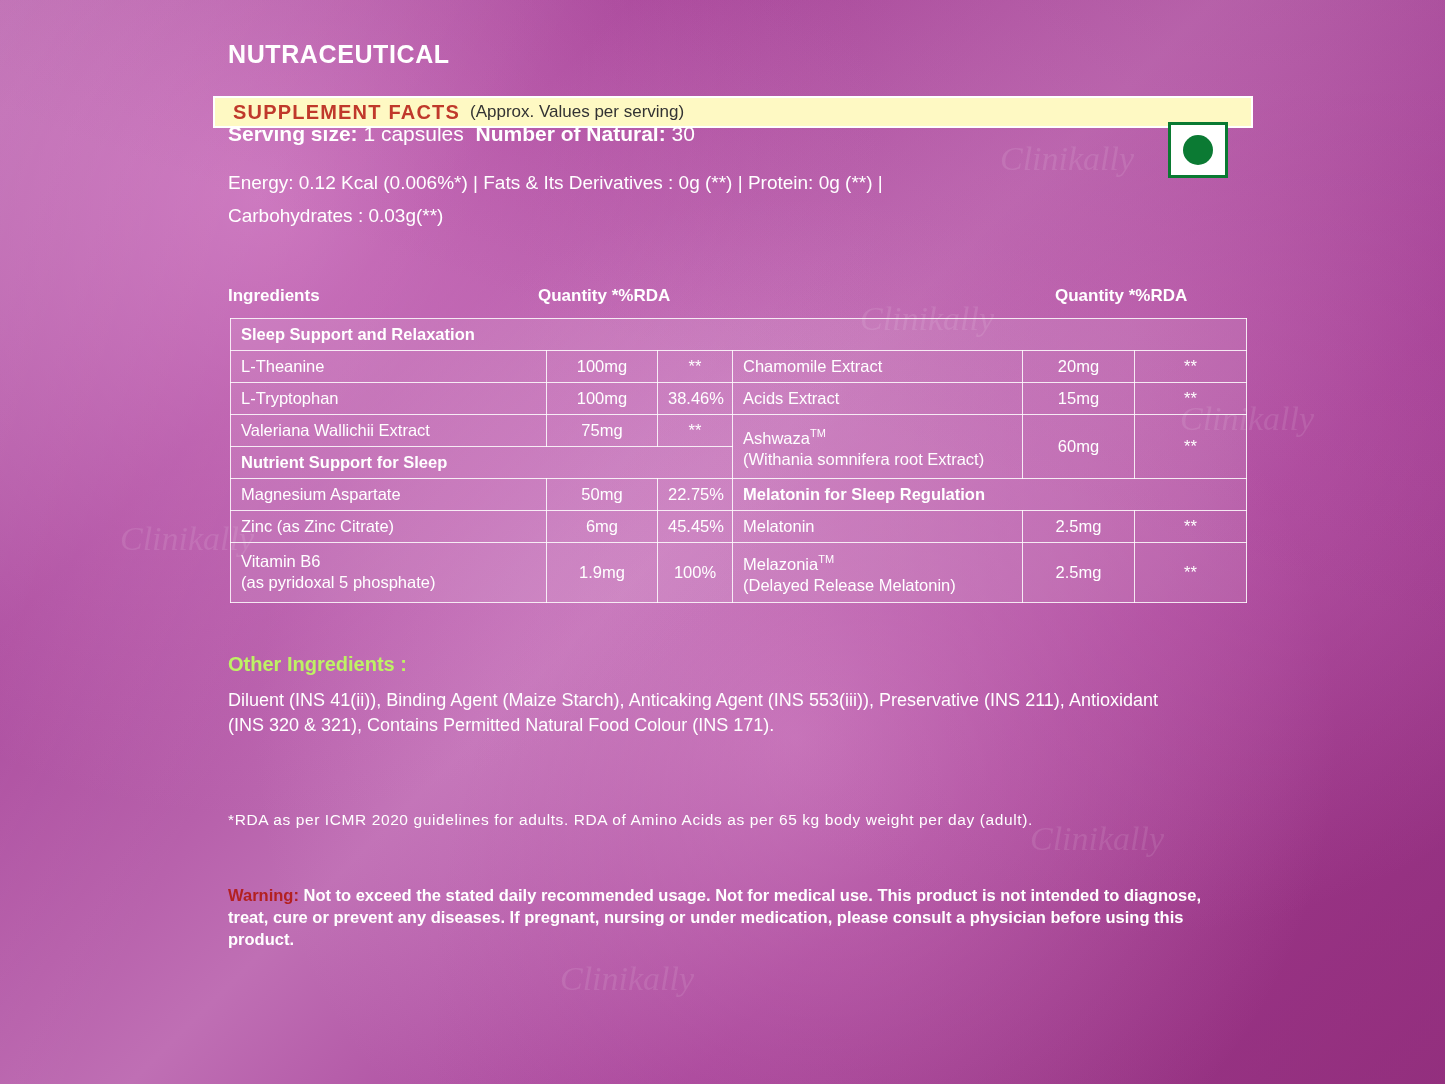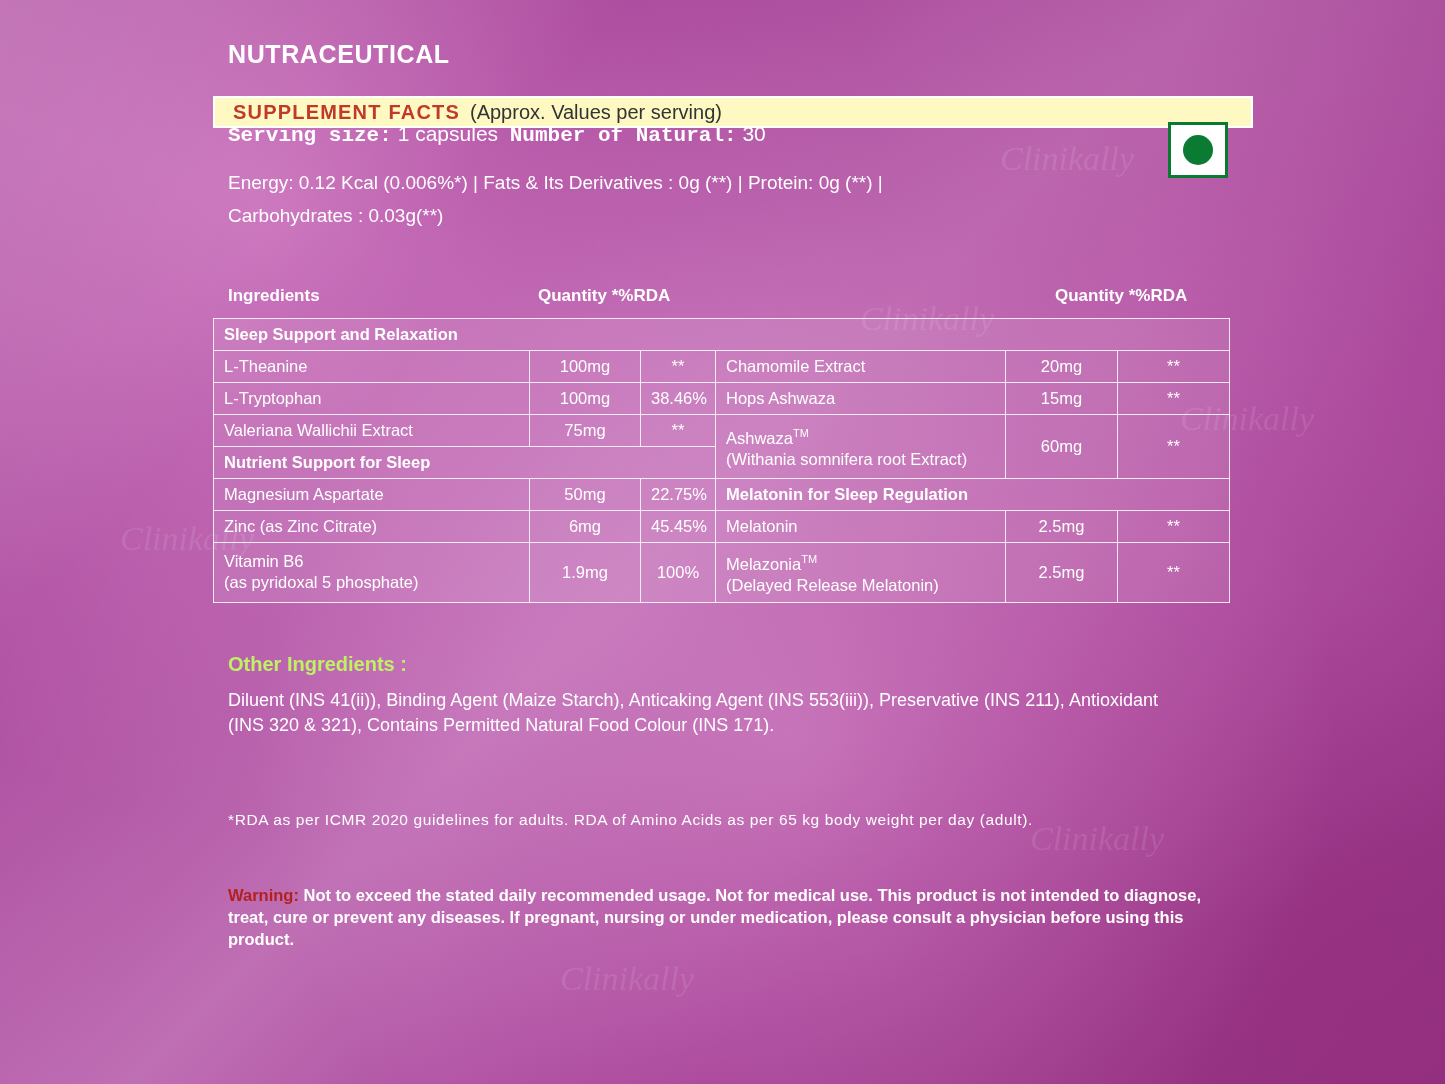--- a/index.html
+++ b/index.html
@@ -79,32 +79,32 @@
     margin-top: 14px;
   }
   .facts-title {
     color: #c0392b;
     font-weight: bold;
     font-size: 20px;
     letter-spacing: 1.2px;
   }
   .facts-sub {
     color: #333333;
-    font-size: 20px;
+    font-size: 17px;
     margin-left: 10px;
   }
 
   .serving-line {
     position: absolute;
     left: 228px;
     top: 122px;
     color: #ffffff;
     font-size: 21px;
   }
-  .serving-line b { font-weight: bold; font-family: Liberation Mono, monospace; }
+  .serving-line b { font-weight: bold; }
   .serving-line .light { font-weight: normal; }
 
   .energy-line {
     position: absolute;
     left: 228px;
     top: 166px;
     width: 900px;
     color: #ffffff;
     font-size: 19px;
     line-height: 33px;
@@ -137,21 +137,21 @@
     font-weight: bold;
     top: 286px;
     text-align: center;
   }
   .ch-ing { left: 228px; }
   .ch-q1 { left: 538px; }
   .ch-q2 { left: 1055px; }
 
   table.facts {
     position: absolute;
-    left: 213px;
+    left: 230px;
     top: 318px;
     width: 1016px;
     border-collapse: collapse;
     table-layout: fixed;
   }
   table.facts td {
     border: 1px solid rgba(255,255,255,0.85);
     color: #ffffff;
     font-size: 16.5px;
     padding: 6px 10px;
@@ -276,21 +276,21 @@
         <td class="rda">**</td>
         <td class="name">Chamomile Extract</td>
         <td class="qty">20mg</td>
         <td class="rda">**</td>
       </tr>
 
       <tr>
         <td class="name">L-Tryptophan</td>
         <td class="qty">100mg</td>
         <td class="rda">38.46%</td>
-        <td class="name">Hops Ashwaza</td>
+        <td class="name">Acids Extract</td>
         <td class="qty">15mg</td>
         <td class="rda">**</td>
       </tr>
 
       <tr>
         <td class="name">Valeriana Wallichii Extract</td>
         <td class="qty">75mg</td>
         <td class="rda">**</td>
         <td class="name two-line" rowspan="2">
           <span>Ashwaza</span><span class="sup">TM</span><br>

